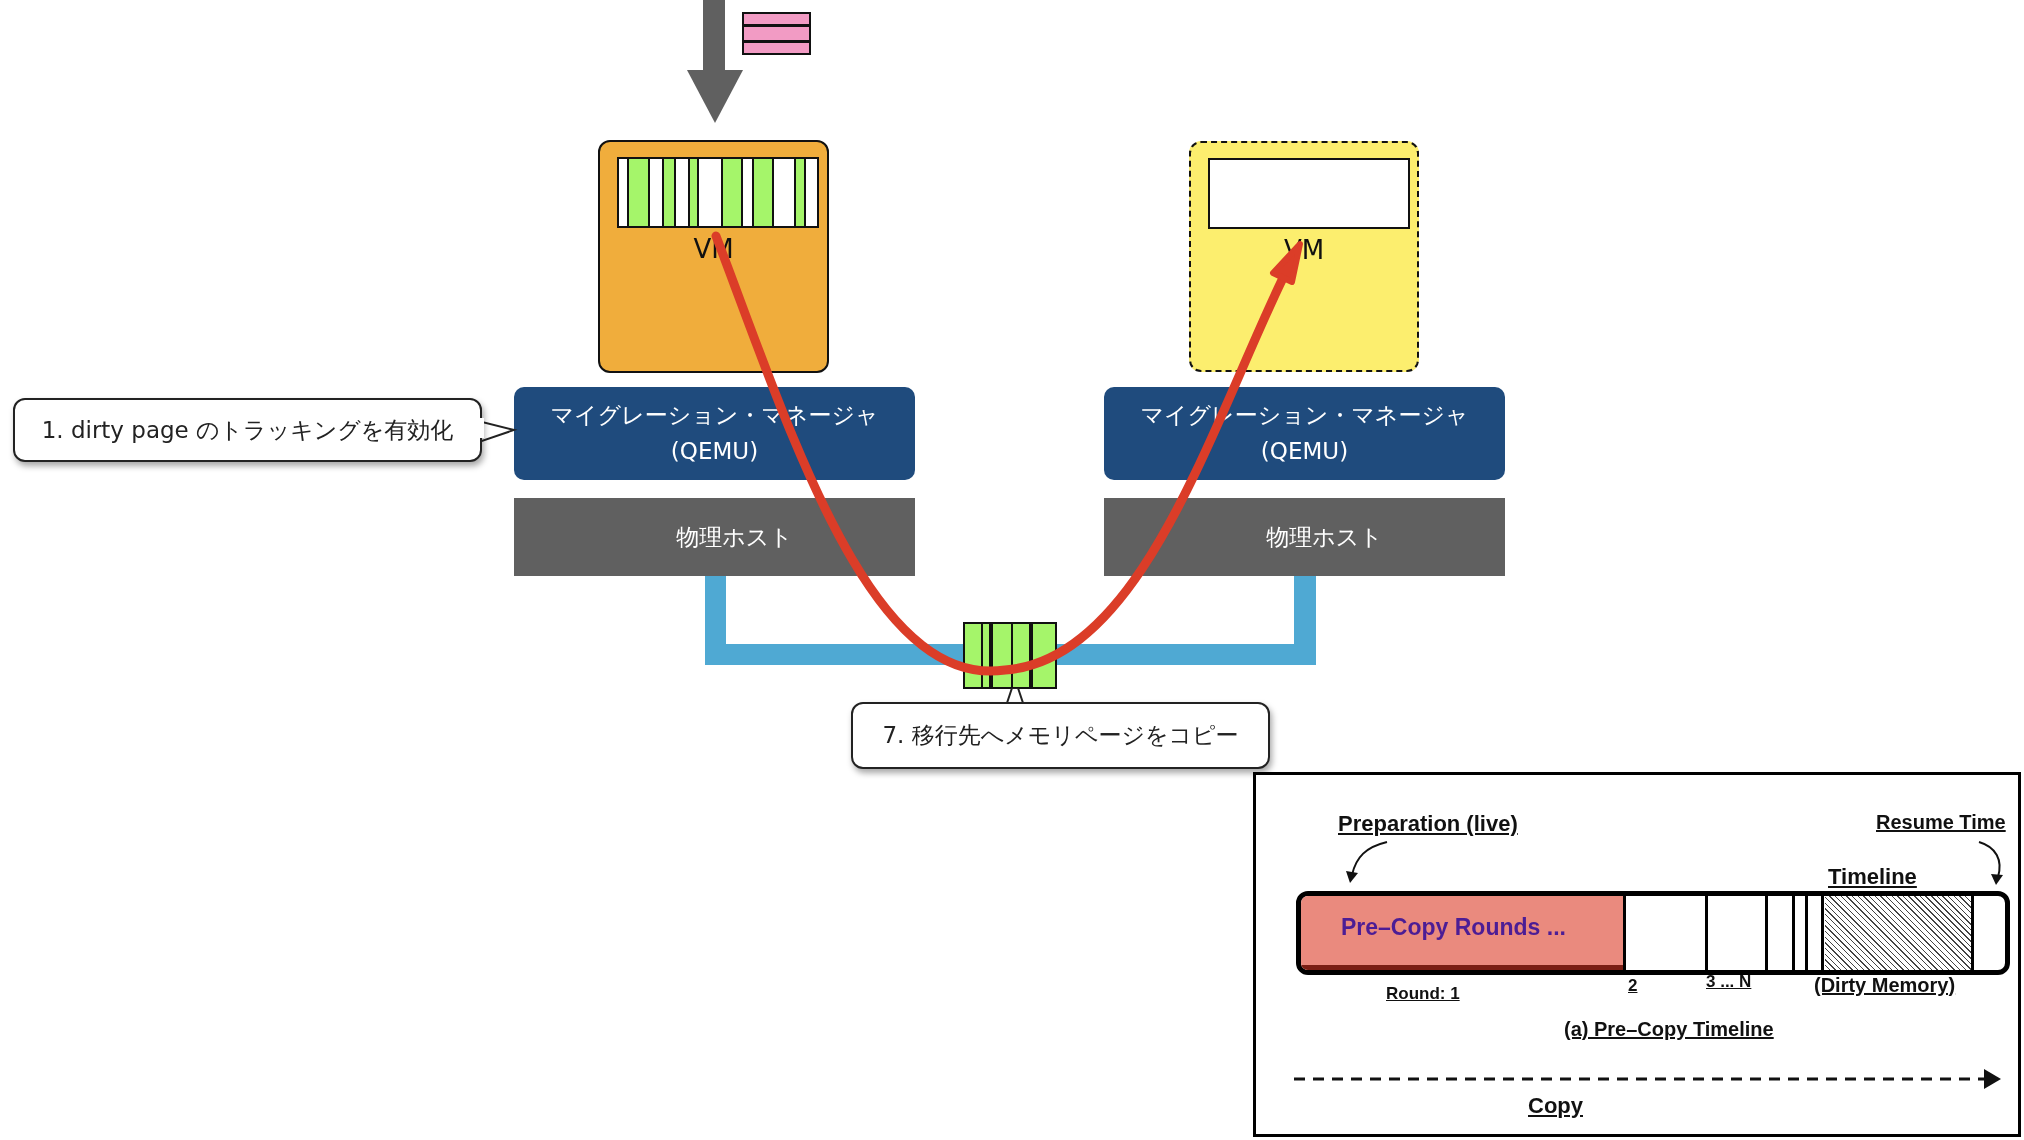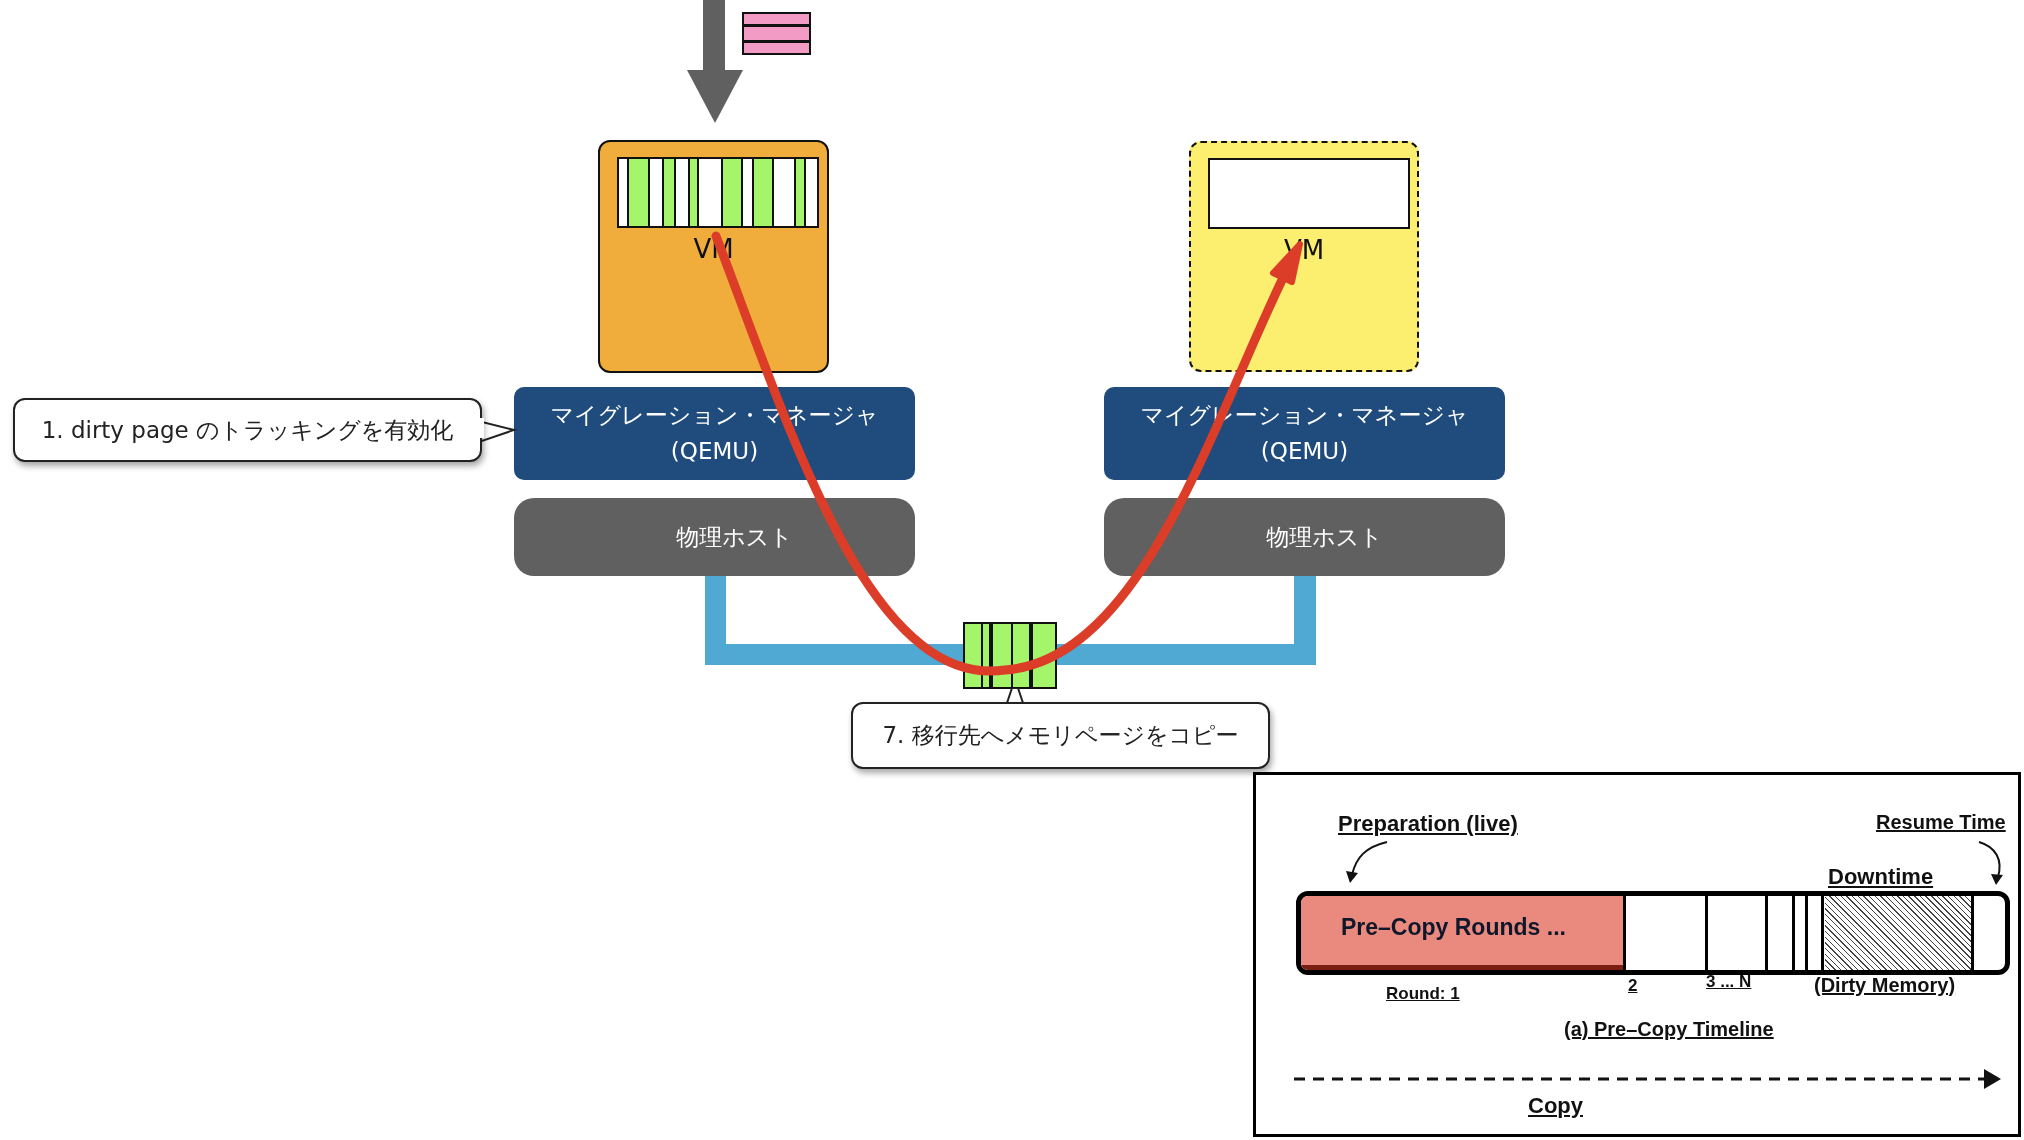--- a/index.html
+++ b/index.html
@@ -12,41 +12,41 @@
               border:2.5px dashed #111; border-radius:12px; }
   .vm-label { position:absolute; left:0; right:0; top:92px; text-align:center;
               font-size:26px; color:#111; }
   .mem { position:absolute; left:17px; top:15px; width:198px; height:67px;
          border:2.5px solid #111; background:#fff; display:flex; }
   .mem .cell { height:100%; border-right:2.5px solid #111; box-sizing:border-box; }
   .mem .cell:last-child { border-right:none; }
   .mem .cell.dirty { background:#A5F56A; }
   .manager { background:#1F4B7D; color:#fff; border-radius:10px; text-align:center;
              font-size:23px; line-height:36px; padding-top:10px; }
-  .host { background:#606060; color:#fff; border-radius:20px; text-align:center;
+  .host { background:#606060; color:#fff; border-radius:0; text-align:center;
           font-size:23px; line-height:78px;padding-left:40px; }
   .net { background:#4FA9D3; }
   .callout { background:#fff; border:2px solid #222; border-radius:12px;
              box-shadow:2px 4px 6px rgba(0,0,0,0.35); font-size:23px; color:#222;
              display:flex; align-items:center; justify-content:center; }
   .packet { left:963px; top:622px; width:94px; height:67px; background:#A5F56A;
             border:2.5px solid #111; display:flex; }
   .packet .pc { height:100%; box-sizing:border-box; border-right:2px solid #111; }
   .pages { left:742px; top:12px; width:69px; height:43px; background:#F29BC4;
            border:2.5px solid #111; }
   .pages .ln { position:absolute; left:0; right:0; height:2.5px; background:#111; }
   .inset { left:1253px; top:772px; width:768px; height:365px; border:3.5px solid #000;
            background:#fff; font-family:"Liberation Sans","DejaVu Sans",sans-serif; }
   .inset .t { position:absolute; font-weight:bold; color:#111; white-space:nowrap;text-decoration:underline; }
   .tl-bar { position:absolute; left:40px; top:116px; width:704px; height:74px;
             border:5px solid #000; border-radius:12px; overflow:hidden; background:#fff; }
   .tl-pre { position:absolute; left:0; top:0; bottom:0; width:322px; background:#EA8A7E;
             border-bottom:5px solid #7A1E14; box-sizing:border-box; }
   .tl-pre span { position:absolute; left:40px; top:18px; font-size:23px; font-weight:bold;
-                 color:#0f172a; }
+                 color:#4c1d95; }
   .tl-div { position:absolute; top:0; bottom:0; width:2.5px; background:#000; }
   .tl-hatch { position:absolute; top:0; bottom:0; left:524px; width:146px;
               background: repeating-linear-gradient(45deg,#fff 0,#fff 3px,#444 3px,#444 4px); }
 </style>
 </head>
 <body>
 
 <div class="abs pages">
   <div class="ln" style="top:10px"></div>
   <div class="ln" style="top:26px"></div>
@@ -124,21 +124,21 @@
 <svg class="abs" style="left:1000px;top:688px;" width="40" height="20">
   <polygon points="6,18 12,0 18,0 24,18" fill="#fff" stroke="#222" stroke-width="2"></polygon>
 </svg>
 <div class="abs callout" style="left:851px;top:702px;width:419px;height:67px;">
   <span>7. 移行先へメモリページをコピー</span>
 </div>
 
 <div class="abs inset">
   <div class="t" style="left:82px;top:36px;font-size:22px;">Preparation (live)</div>
   <div class="t" style="left:620px;top:36px;font-size:20px;">Resume Time</div>
-  <div class="t" style="left:572px;top:89px;font-size:22px;">Downtime</div>
+  <div class="t" style="left:572px;top:89px;font-size:22px;">Timeline</div>
 
   <svg style="position:absolute;left:0;top:0;" width="768" height="130">
     <path d="M 131 67 C 110 72, 100 82, 96 100" fill="none" stroke="#111" stroke-width="2"></path>
     <polygon points="90,96 102,98 94,108" fill="#111"></polygon>
     <path d="M 723 67 C 740 72, 747 85, 742 102" fill="none" stroke="#111" stroke-width="2"></path>
     <polygon points="735,99 747,100 740,110" fill="#111"></polygon>
   </svg>
 
   <div class="tl-bar">
     <div class="tl-pre">

